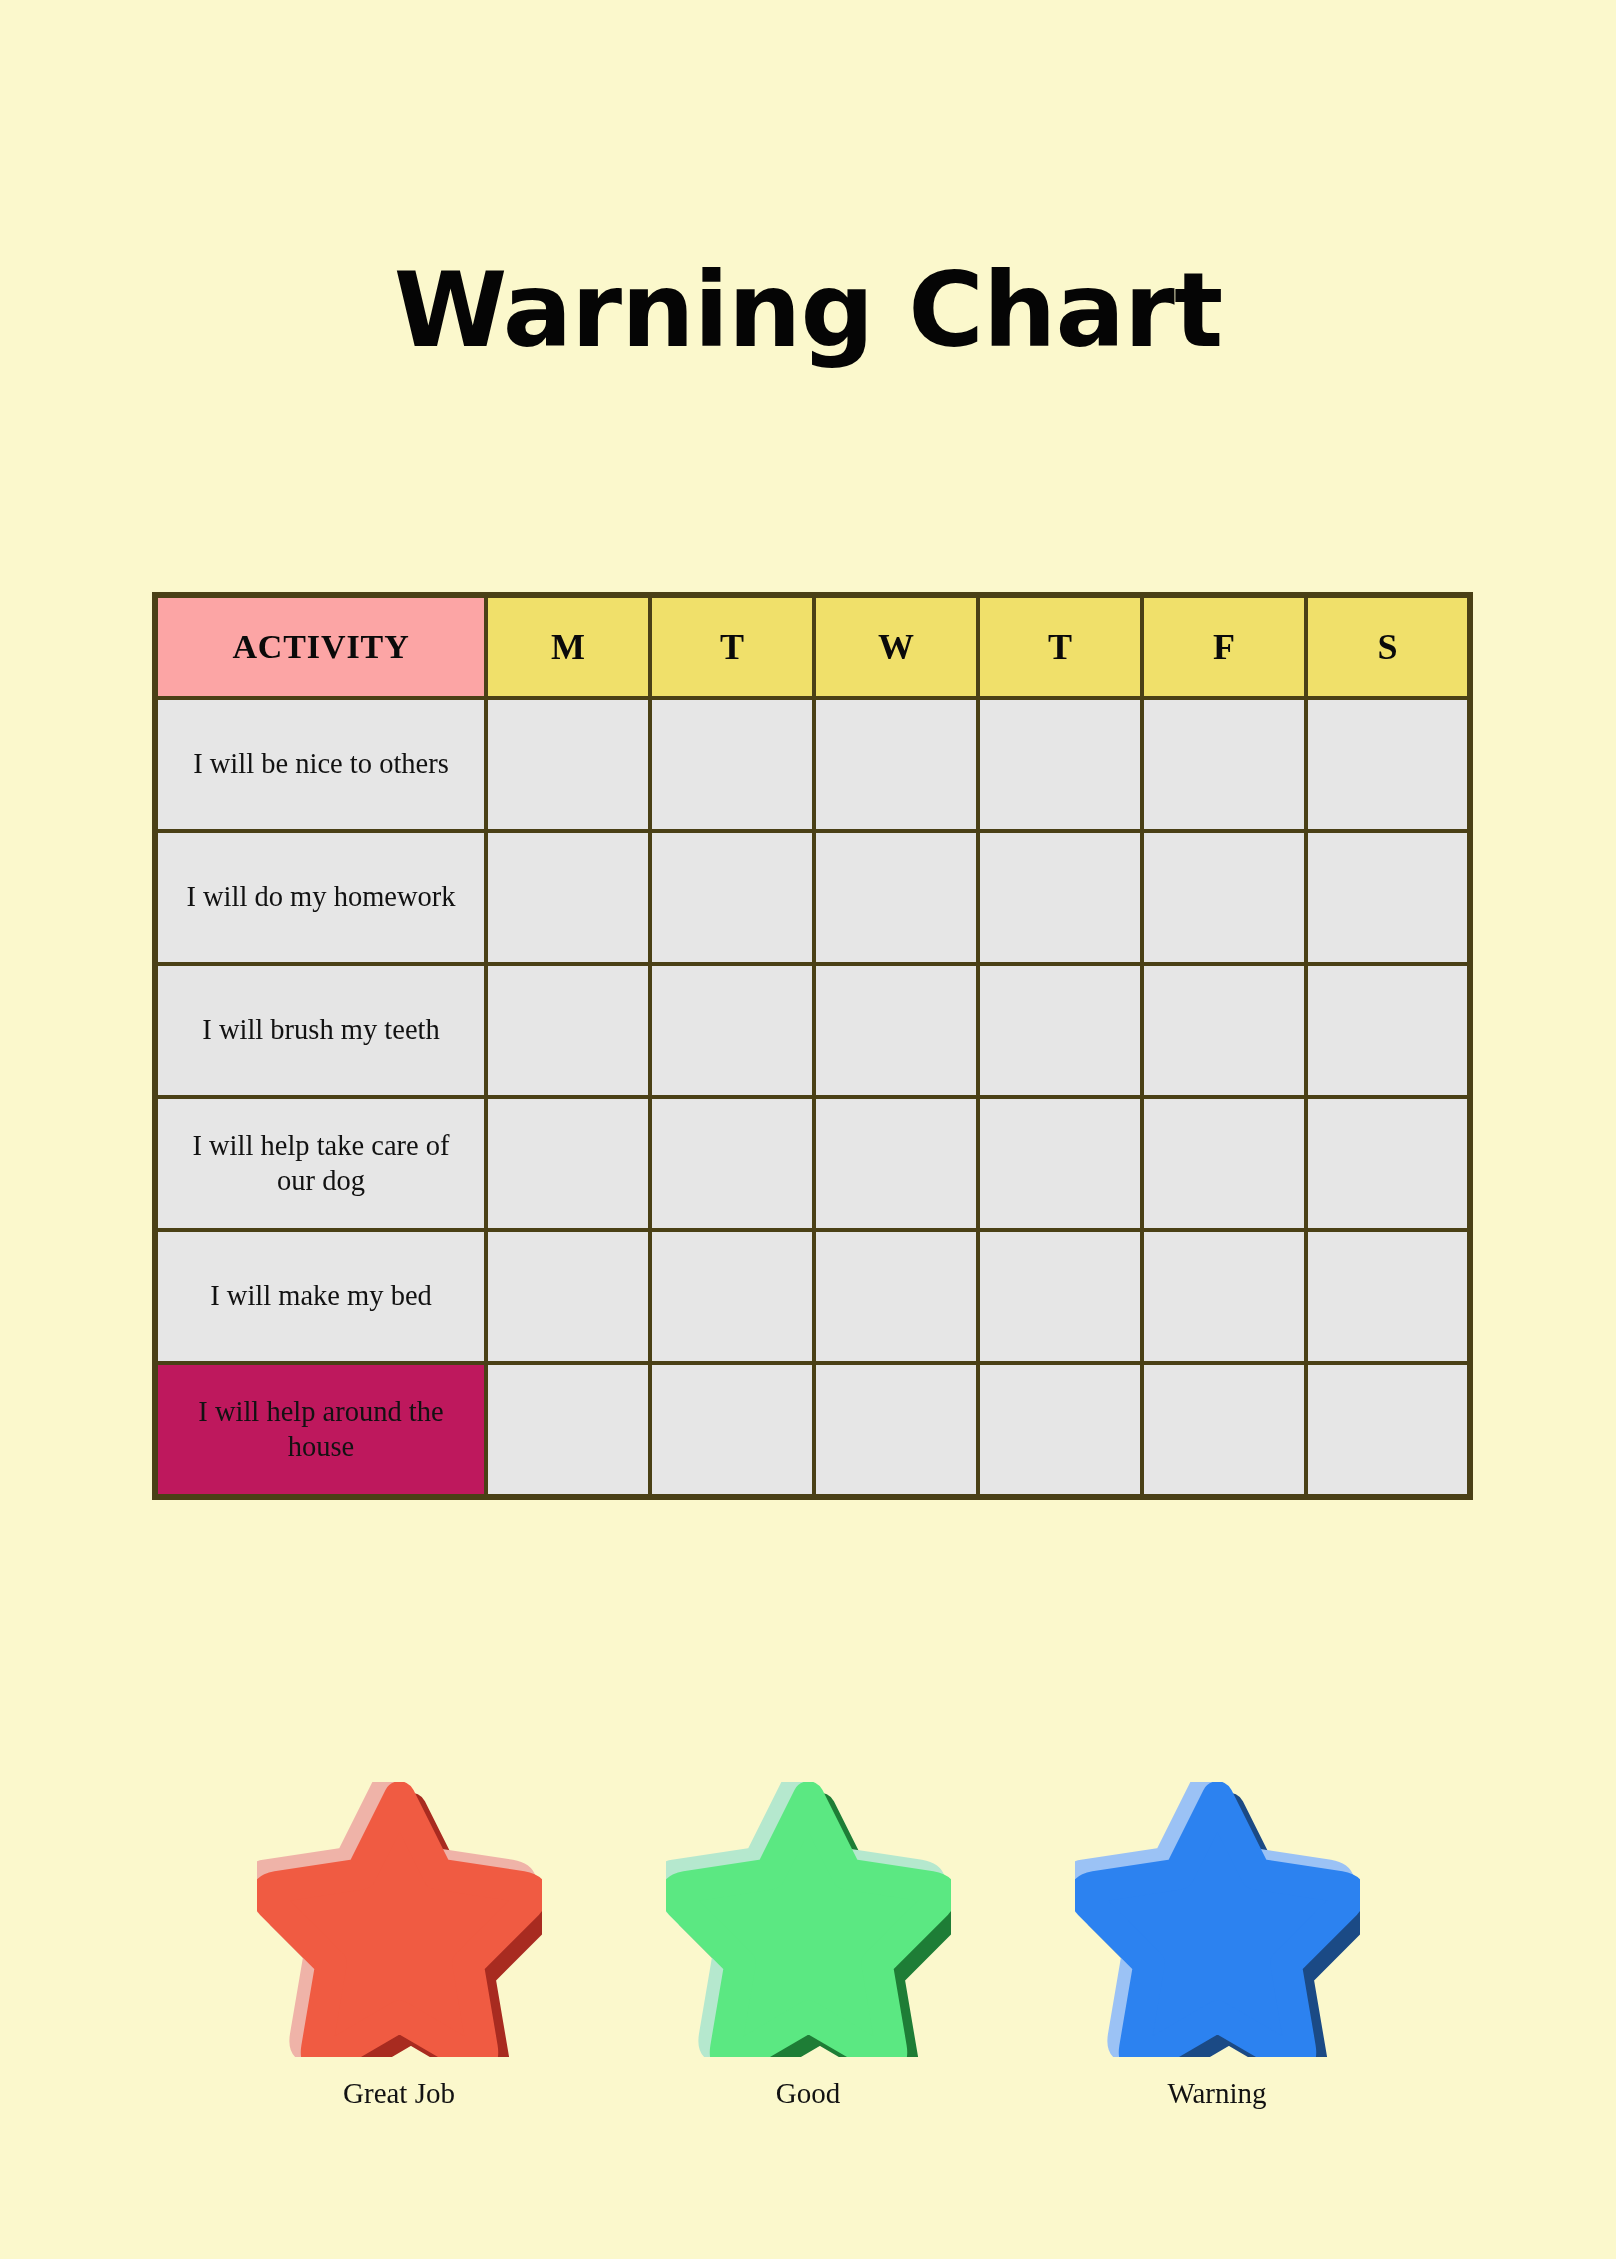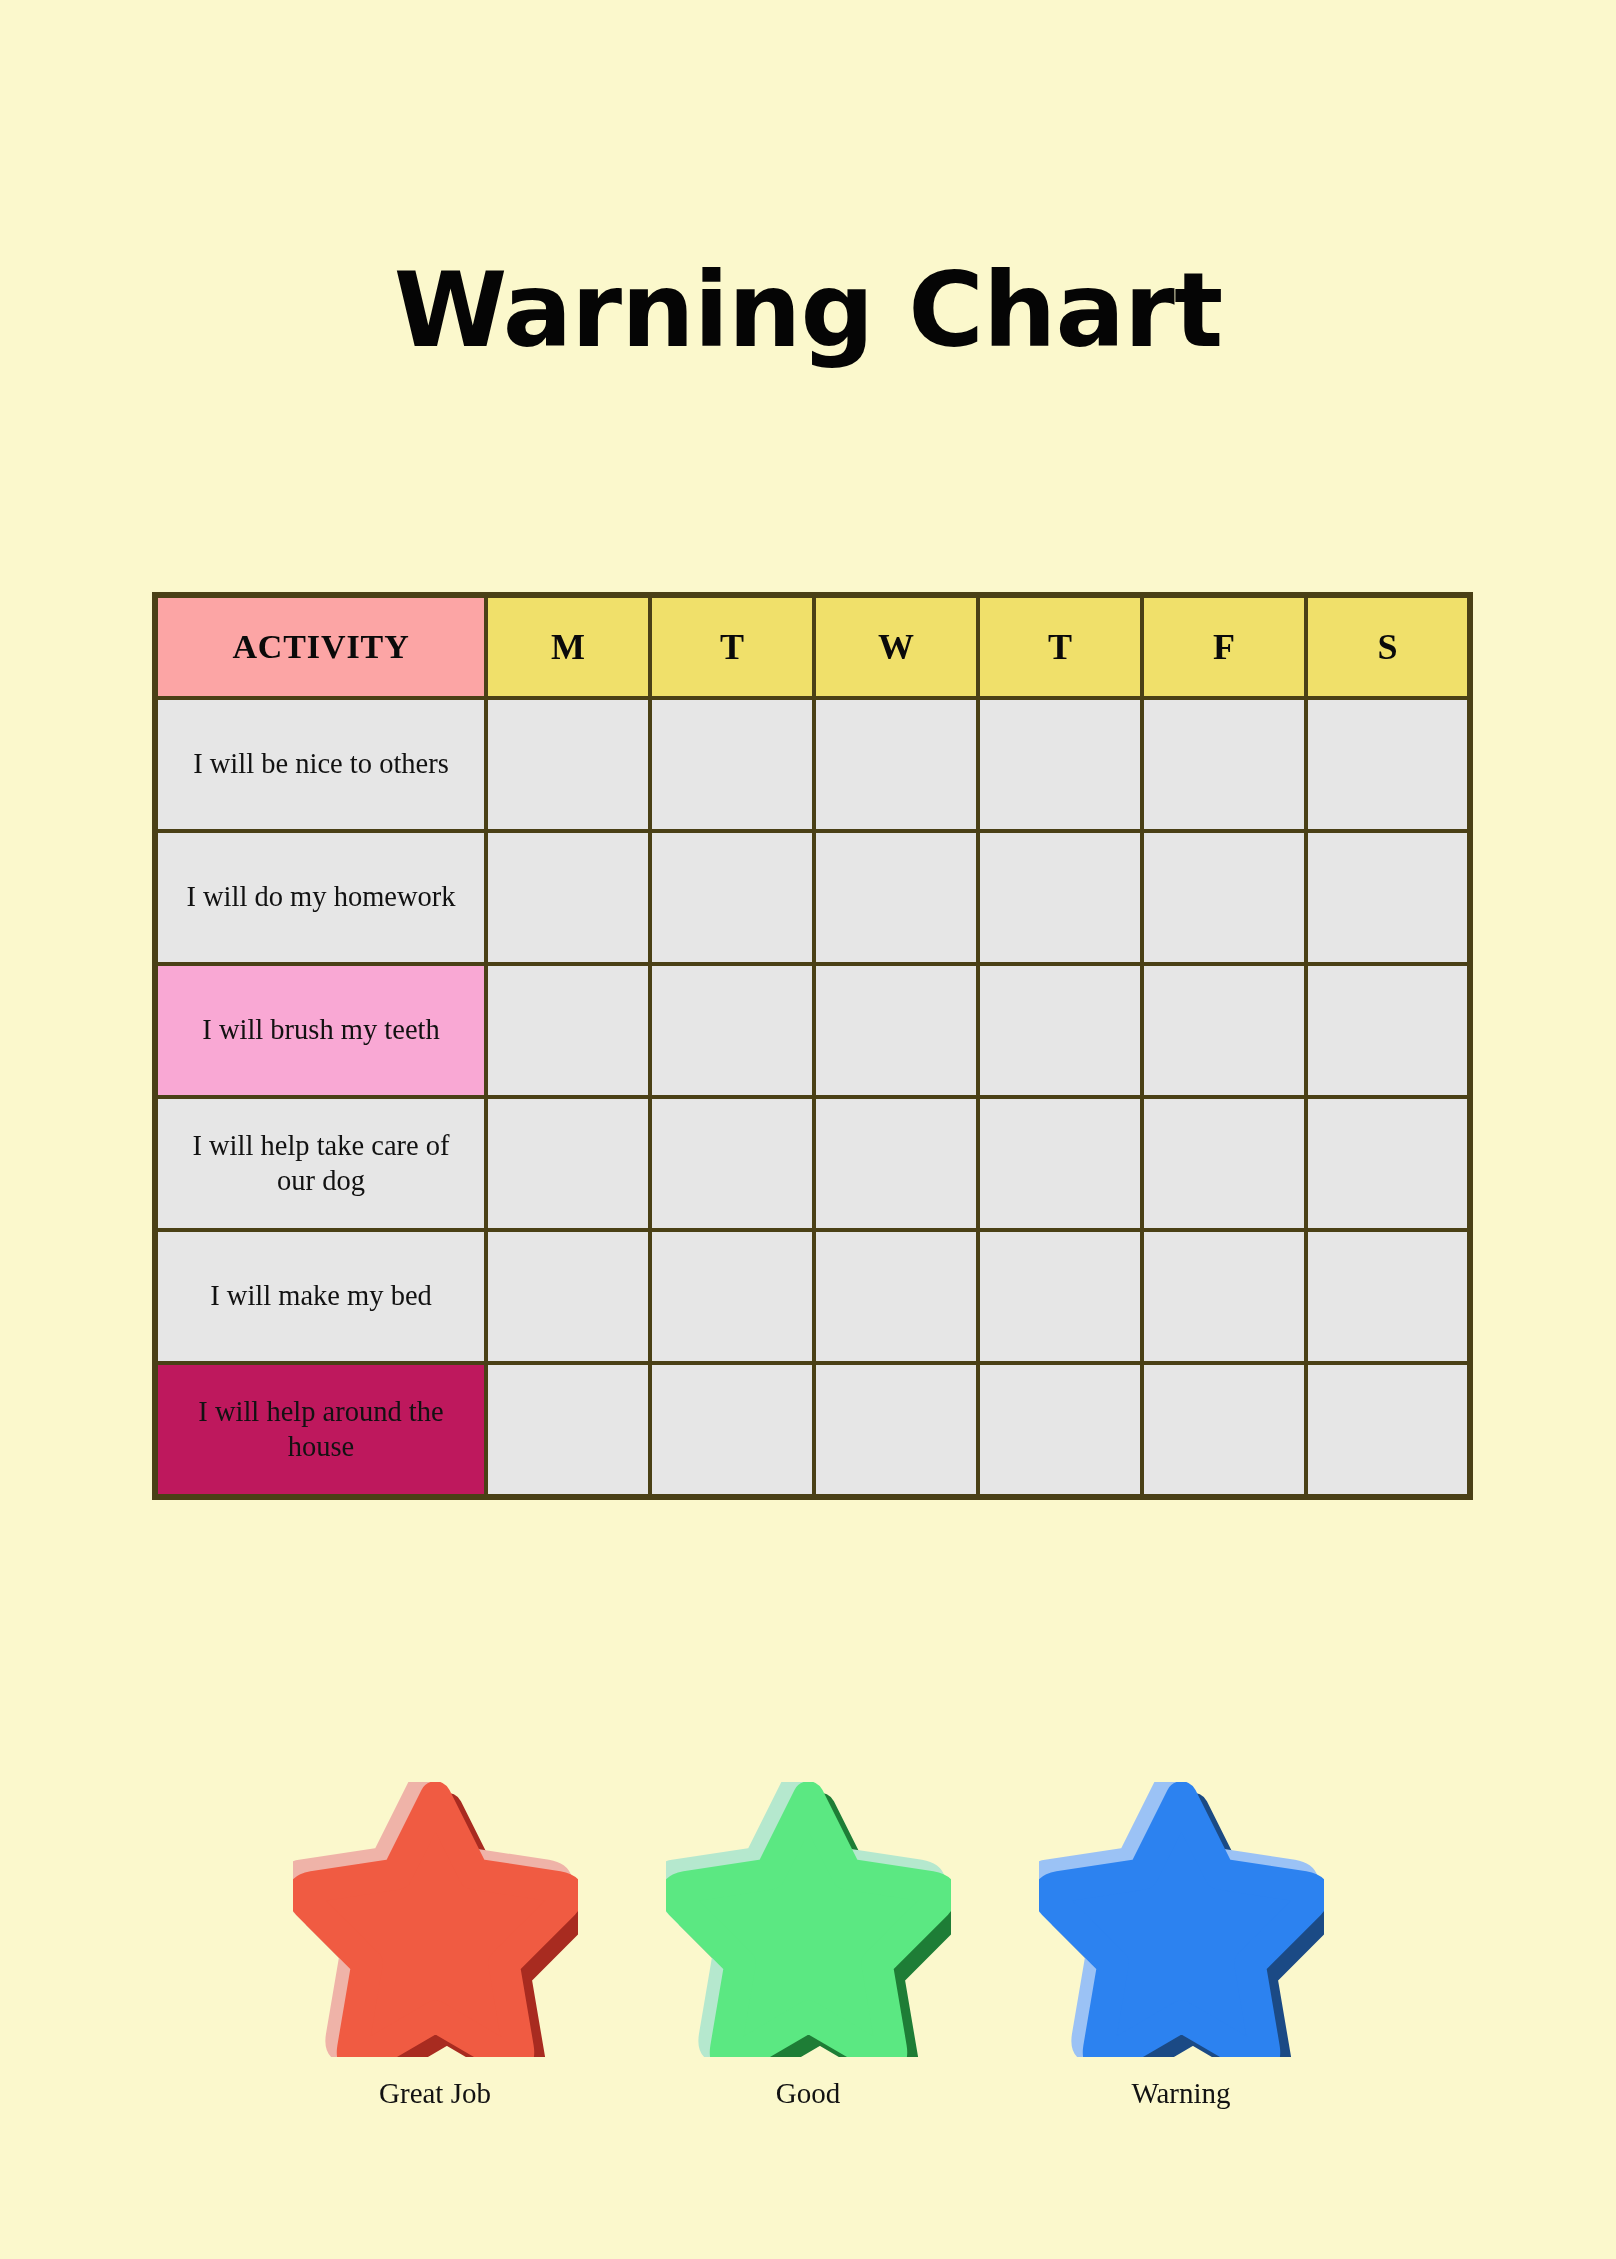--- a/index.html
+++ b/index.html
@@ -87,21 +87,21 @@
   }
 
   
   .legend {
     position: absolute;
     top: 1782px;
     left: 0;
     width: 1616px;
     display: flex;
     justify-content: center;
-    gap: 70px;
+    gap: 106px;
   }
   .legend-item {
     width: 303px;
     display: flex;
     flex-direction: column;
     align-items: center;
   }
   .star-wrap {
     width: 285px;
     height: 275px;
@@ -164,21 +164,21 @@
         <td class="mark-cell" style="background: rgb(230, 230, 230); border-color: rgb(74, 64, 22);"></td>
         <td class="mark-cell" style="background: rgb(230, 230, 230); border-color: rgb(74, 64, 22);"></td>
         <td class="mark-cell" style="background: rgb(230, 230, 230); border-color: rgb(74, 64, 22);"></td>
         <td class="mark-cell" style="background: rgb(230, 230, 230); border-color: rgb(74, 64, 22);"></td>
         <td class="mark-cell" style="background: rgb(230, 230, 230); border-color: rgb(74, 64, 22);"></td>
         <td class="mark-cell" style="background: rgb(230, 230, 230); border-color: rgb(74, 64, 22);"></td>
       </tr>
 
 
       <tr>
-        <td class="activity-cell" style="background: #f9a8d4; border-color: rgb(74, 64, 22); text-align: center;">I will brush my teeth</td>
+        <td class="activity-cell" style="background: #e5e5e5; border-color: rgb(74, 64, 22); text-align: center;">I will brush my teeth</td>
         <td class="mark-cell" style="background: rgb(230, 230, 230); border-color: rgb(74, 64, 22);"></td>
         <td class="mark-cell" style="background: rgb(230, 230, 230); border-color: rgb(74, 64, 22);"></td>
         <td class="mark-cell" style="background: rgb(230, 230, 230); border-color: rgb(74, 64, 22);"></td>
         <td class="mark-cell" style="background: rgb(230, 230, 230); border-color: rgb(74, 64, 22);"></td>
         <td class="mark-cell" style="background: rgb(230, 230, 230); border-color: rgb(74, 64, 22);"></td>
         <td class="mark-cell" style="background: rgb(230, 230, 230); border-color: rgb(74, 64, 22);"></td>
       </tr>
 
       <tr>
         <td class="activity-cell" style="background: rgb(230, 230, 230); border-color: rgb(74, 64, 22);">I will help take care of our dog</td>

